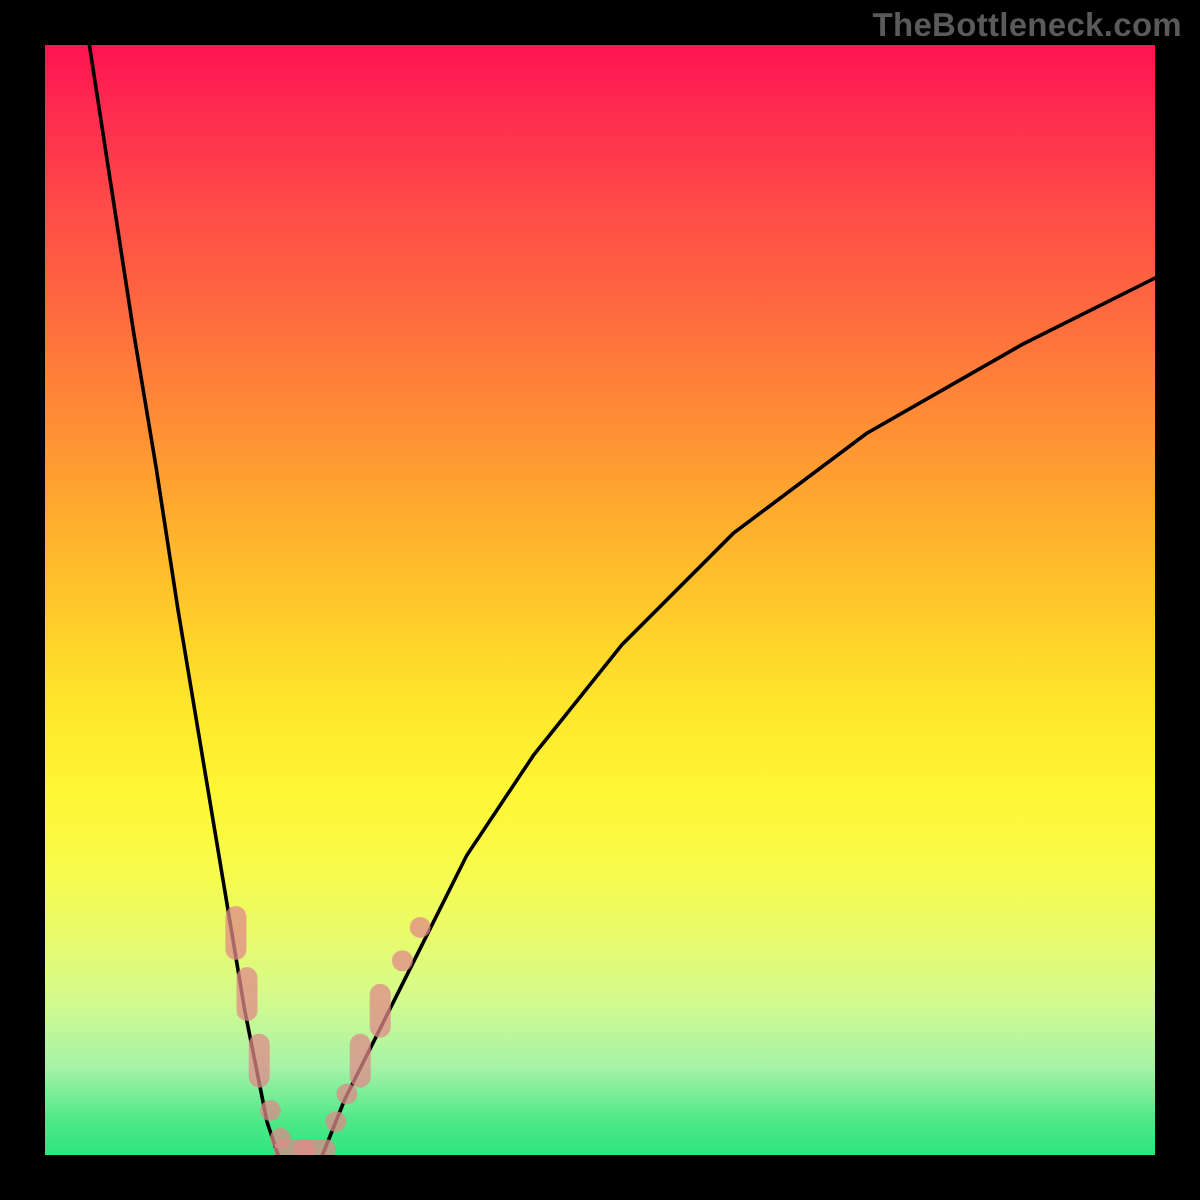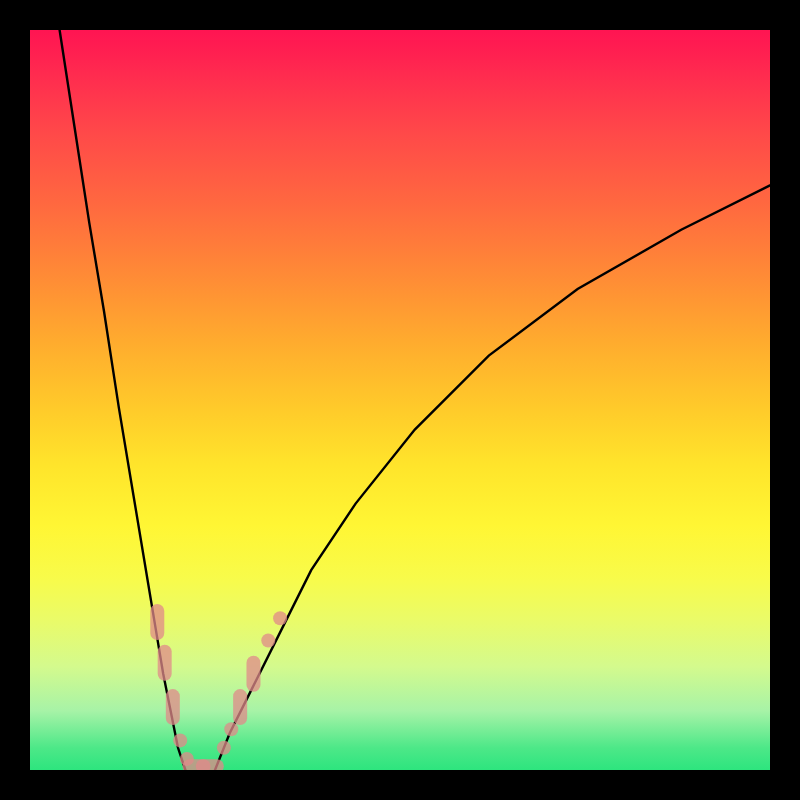--- a/index.html
+++ b/index.html
@@ -93,13 +93,14 @@
           <circle cx="193.88" cy="717.80" r="7" class="marker"></circle>
           <circle cx="201.28" cy="699.30" r="7" class="marker"></circle>
           <rect x="203.16" y="659.10" width="14" height="36" rx="7" class="marker"></rect>
           <rect x="216.48" y="625.80" width="14" height="36" rx="7" class="marker"></rect>
           <circle cx="238.28" cy="610.50" r="7" class="marker"></circle>
           <circle cx="250.12" cy="588.30" r="7" class="marker"></circle>
         </g>
     </svg>
   </div>
 
+  <div class="watermark">TheBottleneck.com</div>
 </div>
 
 </body></html>

